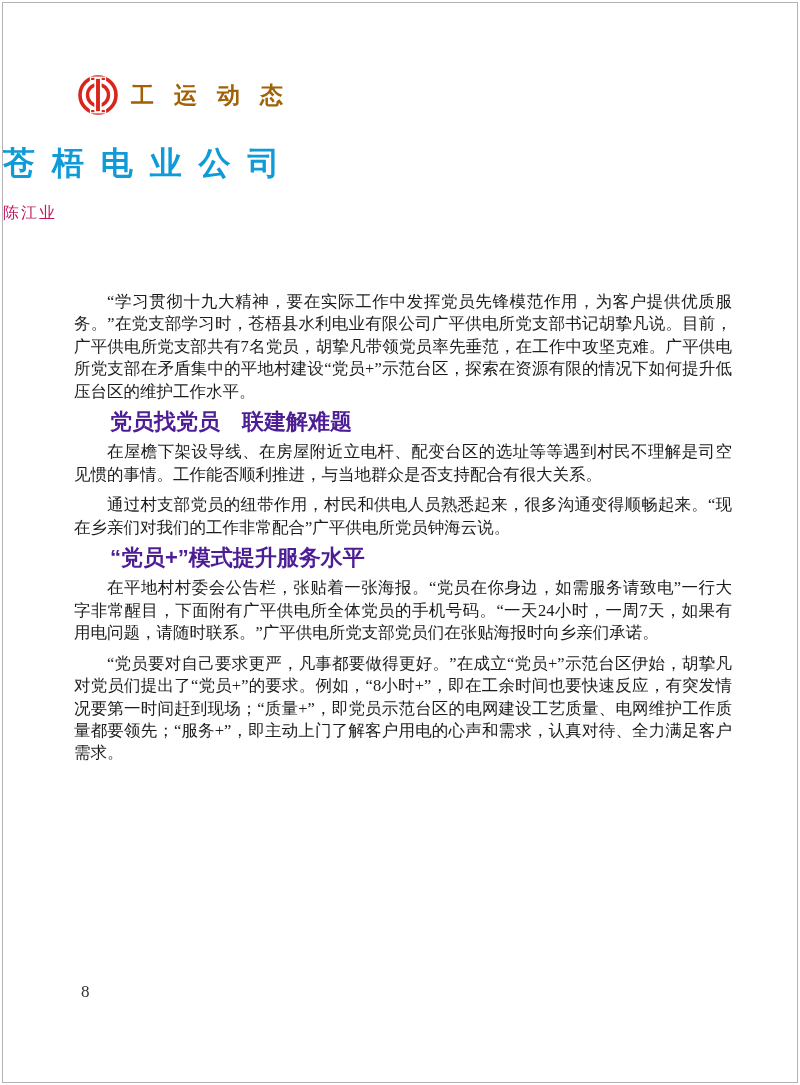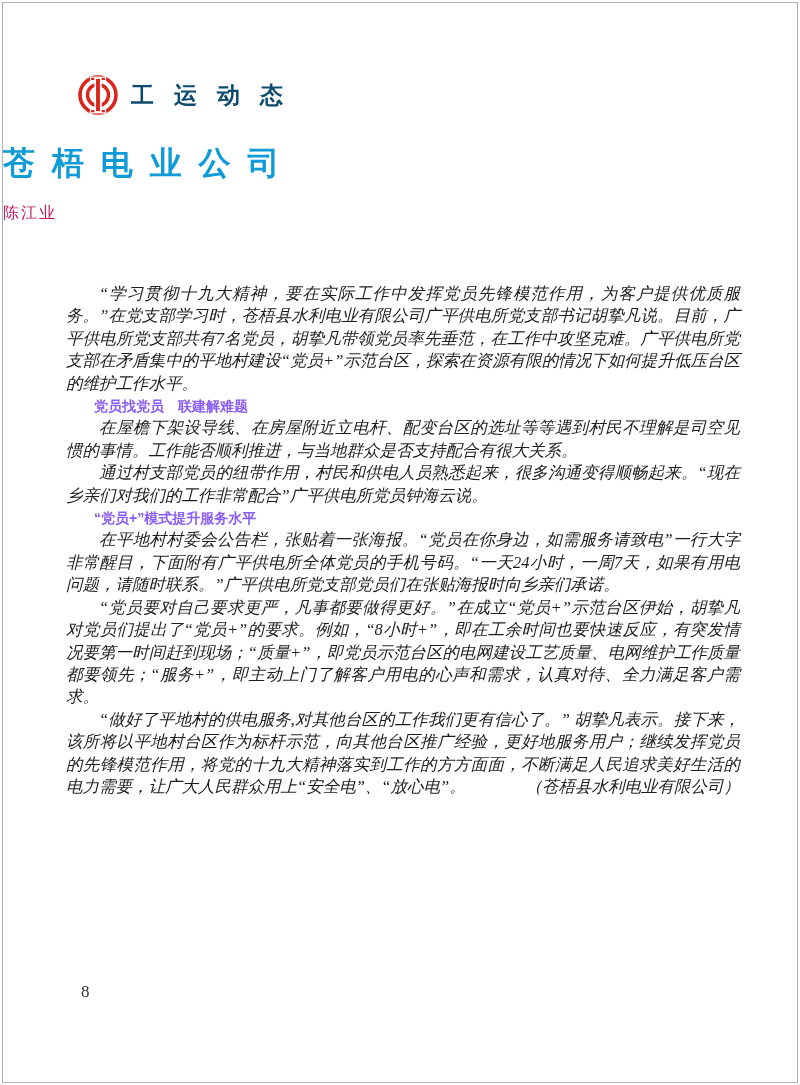--- a/index.html
+++ b/index.html
@@ -25,21 +25,21 @@
     left: 74px;
     display: flex;
     align-items: center;
   }
   .masthead .logo { width: 42px; height: 44px; display: block; }
   .masthead-text {
     margin-left: 12px;
     font-size: 23px;
     font-weight: bold;
     letter-spacing: 6px;
-    color: #0c4a6e;
+    color: #a16207;
     font-family: "DejaVu Serif", "Liberation Serif", serif;
   }
   
   .title-block {
     position: absolute;
     top: 139px;
     left: 0;
     right: 0;
     text-align: left;
     color: #0f9ad8;
@@ -69,30 +69,29 @@
   .article-body {
     position: absolute;
     top: 280px;
     left: 63px;
     width: 674px;
     font-size: 16.5px;
     line-height: 22.4px;
     text-align: justify;
   }
   .article-body p {
-    margin: 0;
+    margin: 8px;
     text-indent: 2em;
-    font-style: italic;
   }
   .article-body h3 {
     margin: 0;
     text-indent: 2em;
-    font-size: 14px;
+    font-size: 22px;
     font-weight: bold;
-    color: #8b5cf6;
+    color: #4c1d95;
     font-family: "Liberation Sans", "DejaVu Sans", sans-serif;
     line-height: 22.4px;
   }
   .attribution {
     float: right;
     text-indent: 0;
   }
   .page-number {
     position: absolute;
     left: 78px;
@@ -123,18 +122,17 @@
   </div>
 
   <div class="article-body">
     <p>“学习贯彻十九大精神，要在实际工作中发挥党员先锋模范作用，为客户提供优质服务。”在党支部学习时，苍梧县水利电业有限公司广平供电所党支部书记胡挚凡说。目前，广平供电所党支部共有7名党员，胡挚凡带领党员率先垂范，在工作中攻坚克难。广平供电所党支部在矛盾集中的平地村建设“党员+”示范台区，探索在资源有限的情况下如何提升低压台区的维护工作水平。</p>
     <h3>党员找党员　联建解难题</h3>
     <p>在屋檐下架设导线、在房屋附近立电杆、配变台区的选址等等遇到村民不理解是司空见惯的事情。工作能否顺利推进，与当地群众是否支持配合有很大关系。</p>
     <p>通过村支部党员的纽带作用，村民和供电人员熟悉起来，很多沟通变得顺畅起来。“现在乡亲们对我们的工作非常配合”广平供电所党员钟海云说。</p>
     <h3>“党员+”模式提升服务水平</h3>
     <p>在平地村村委会公告栏，张贴着一张海报。“党员在你身边，如需服务请致电”一行大字非常醒目，下面附有广平供电所全体党员的手机号码。“一天24小时，一周7天，如果有用电问题，请随时联系。”广平供电所党支部党员们在张贴海报时向乡亲们承诺。</p>
     <p>“党员要对自己要求更严，凡事都要做得更好。”在成立“党员+”示范台区伊始，胡挚凡对党员们提出了“党员+”的要求。例如，“8小时+”，即在工余时间也要快速反应，有突发情况要第一时间赶到现场；“质量+”，即党员示范台区的电网建设工艺质量、电网维护工作质量都要领先；“服务+”，即主动上门了解客户用电的心声和需求，认真对待、全力满足客户需求。</p>
-    <p><span>“做好了平地村的供电服务,对其他台区的工作我们更有信心了。” 胡挚凡表示。接下来，该所将以平地村台区作为标杆示范，向其他台区推广经验，更好地服务用户；继续发挥党员的先锋模范作用，将党的十九大精神落实到工作的方方面面，不断满足人民追求美好生活的电力需要，让广大人民群众用上“安全电”、“放心电”。</span><span class="attribution">（苍梧县水利电业有限公司）</span></p>
   </div>
 
   <div class="page-number">8</div>
 
 </div>
 
 </body></html>

